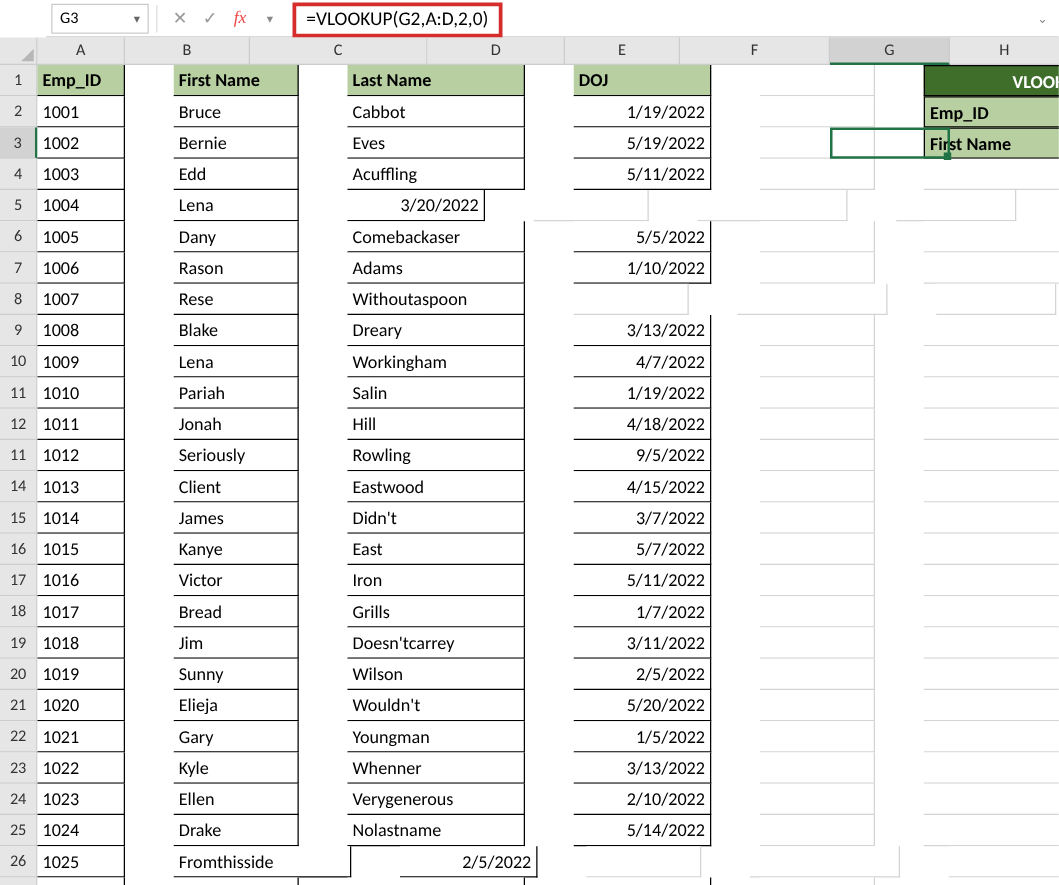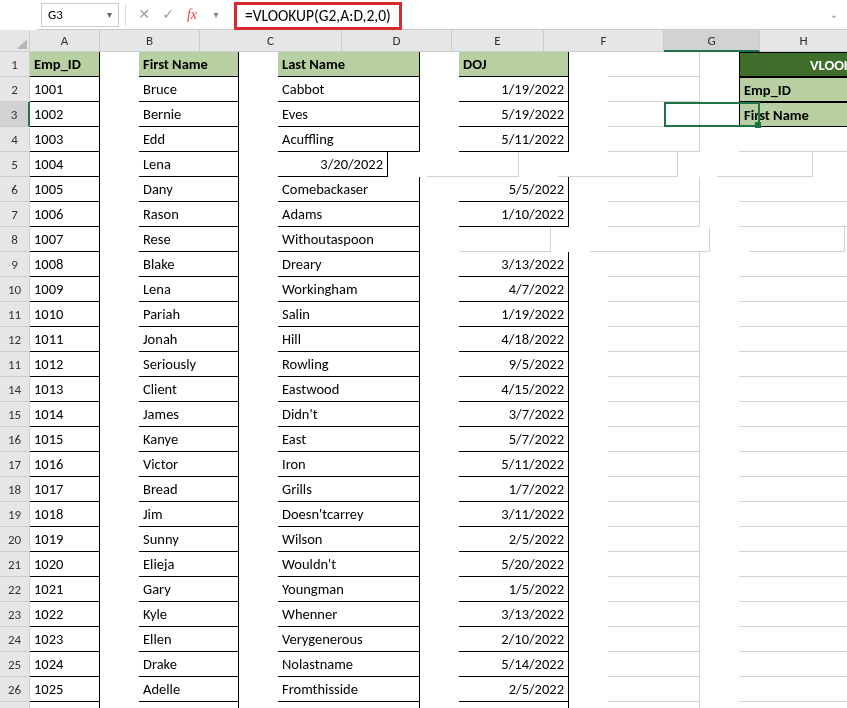--- a/index.html
+++ b/index.html
@@ -515,21 +515,20 @@
             <div class="cell cB bdr">Drake</div>
             <div class="cell cC bdr">Nolastname</div>
             <div class="cell cD bdr">5/14/2022</div>
             <div class="cell cE"></div>
             <div class="cell cF"></div>
             <div class="cell cG"></div>
             <div class="cell cH"></div>
           </div>
           <div class="row">
             <div class="cell cA bdr">1025</div>
-            <div class="cell cB bdr">Adelle</div>
             <div class="cell cC bdr">Fromthisside</div>
             <div class="cell cD bdr">2/5/2022</div>
             <div class="cell cE"></div>
             <div class="cell cF"></div>
             <div class="cell cG"></div>
             <div class="cell cH"></div>
           </div>
           <div class="row">
             <div class="cell cA bdr">1026</div>
             <div class="cell cB bdr">Tom</div>

